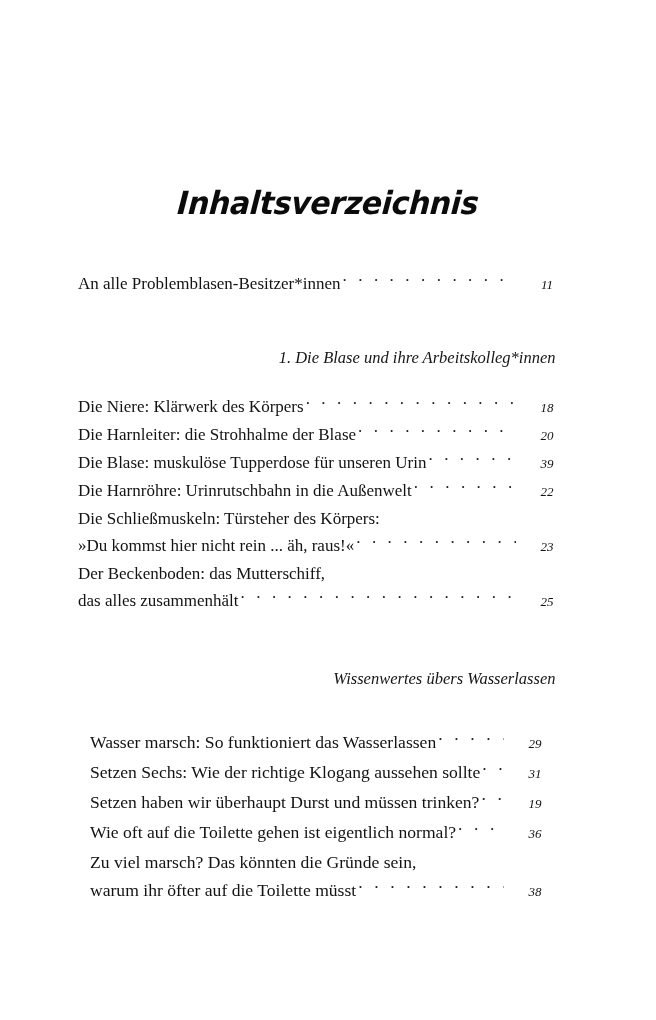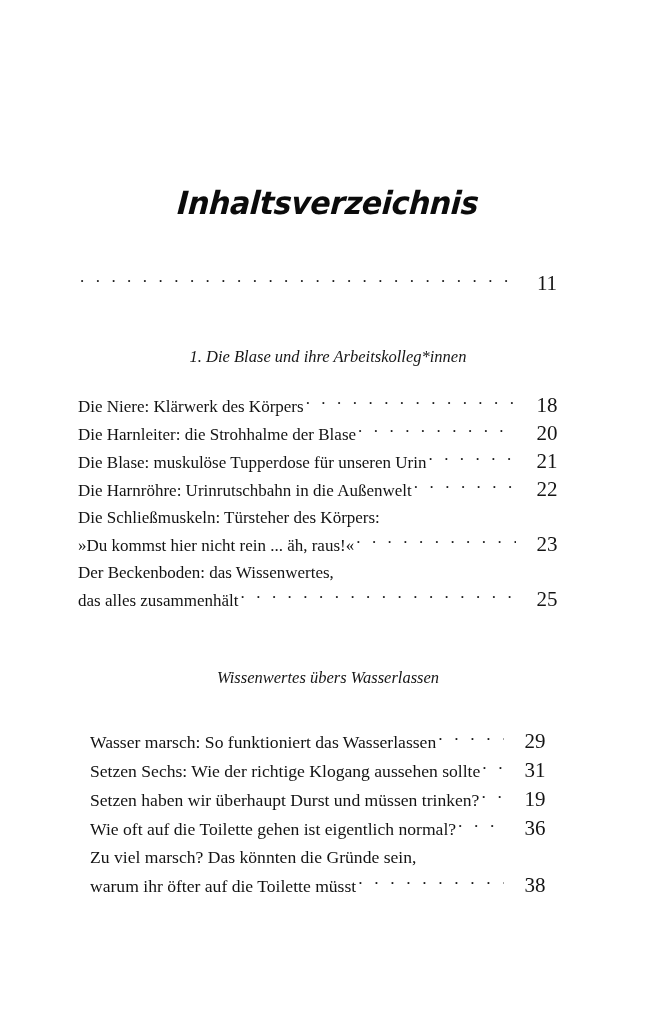--- a/index.html
+++ b/index.html
@@ -53,21 +53,21 @@
   
   .block-front { margin: 0; }
   .block-ch1   { margin: 0; }
   .block-ch2   { margin: 12px; }
 
   
   .chapter-heading {
     font-style: italic;
     font-size: 16.5px;
     line-height: 24px;
-    text-align: center;
+    text-align: right;
     color: #161616;
     width: 455px;
     margin: 0 auto;
   }
 
   
   .entry {
     display: flex;
     align-items: baseline;
     font-size: 17px;
@@ -98,24 +98,25 @@
     letter-spacing: 3.6px;
     font-size: 17px;
     color: #1a1a1a;
   }
   .entry.lg .leader::before { font-size: 17.6px; }
 
   
   .entry .pageno {
     flex: 0 0 62px;
     text-align: center;
-    font-size: 21px;
+    font-size: 13px;
     color: #141414;
     font-feature-settings: "onum" 1, "lnum" 0;
     font-variant-numeric: oldstyle-nums;
+    font-style: italic;
   }
 
   
   .entry.noleader .leader::before { content: ""; }
   .entry.noleader .pageno { color: transparent; }
 
   
   .sp-1 { height: 48px; }
   .sp-2 { height: 23px; }
   .sp-3 { height: 52px; }
@@ -125,20 +126,21 @@
 <body>
 
 <div class="page">
 
   <div class="toc-title">Inhaltsverzeichnis</div>
 
   <div class="toc-body">
 
     <div class="block-front">
       <div class="entry">
+        <span class="label">An alle Problemblasen-Besitzer*innen</span>
         <span class="leader"></span>
         <span class="pageno">11</span>
       </div>
     </div>
 
     <div class="sp-1"></div>
 
     <div class="chapter-heading">
       <span>1. Die Blase und ihre Arbeitskolleg*innen</span>
     </div>
@@ -155,42 +157,42 @@
 
       <div class="entry">
         <span class="label">Die Harnleiter: die Strohhalme der Blase</span>
         <span class="leader"></span>
         <span class="pageno">20</span>
       </div>
 
       <div class="entry">
         <span class="label">Die Blase: muskulöse Tupperdose für unseren Urin</span>
         <span class="leader"></span>
-        <span class="pageno">21</span>
+        <span class="pageno">39</span>
       </div>
 
       <div class="entry">
         <span class="label">Die Harnröhre: Urinrutschbahn in die Außenwelt</span>
         <span class="leader"></span>
         <span class="pageno">22</span>
       </div>
 
       <div class="entry noleader">
         <span class="label">Die Schließmuskeln: Türsteher des Körpers:</span>
         <span class="leader"></span>
         <span class="pageno"></span>
       </div>
       <div class="entry">
         <span class="label">»Du kommst hier nicht rein ... äh, raus!«</span>
         <span class="leader"></span>
         <span class="pageno">23</span>
       </div>
 
       <div class="entry noleader">
-        <span class="label">Der Beckenboden: das Wissenwertes,</span>
+        <span class="label">Der Beckenboden: das Mutterschiff,</span>
         <span class="leader"></span>
         <span class="pageno"></span>
       </div>
       <div class="entry">
         <span class="label">das alles zusammenhält</span>
         <span class="leader"></span>
         <span class="pageno">25</span>
       </div>
 
     </div>

